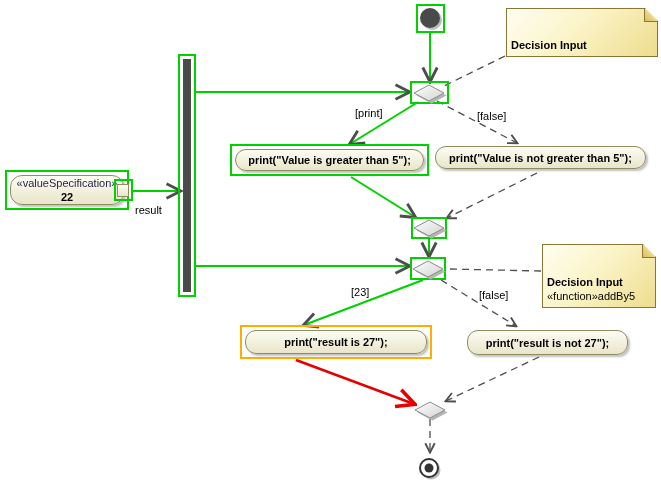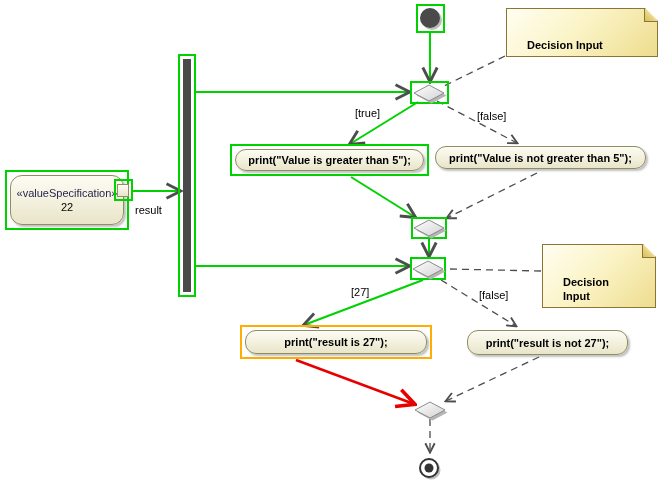--- a/index.html
+++ b/index.html
@@ -38,33 +38,33 @@
   .vspec{
     width:100%;height:100%;
     border:1px solid var(--node-border);
     border-radius:12px;
     background:linear-gradient(180deg,var(--node-fill-top) 0%,var(--node-fill-bottom) 100%);
     box-shadow:2px 2px 2px rgba(120,120,120,.45);
     display:flex;flex-direction:column;align-items:center;justify-content:center;
     font-size:11px;line-height:14px;
   }
   .vspec .stereo{color:#26264d;}
-  .vspec .val{font-weight:normal;}
+  .vspec .val{font-weight:bold;}
   .pin-inner{
     width:12px;height:13px;margin:3px 0 0 1px;
     border:1px solid var(--node-border);
     background:linear-gradient(180deg,#fdfcf3,#e9e5ca);
   }
   .note{
     position:absolute;z-index:1;
     border:1px solid var(--note-border);
     background:linear-gradient(135deg,#fffef2 0%,#fbf4c8 45%,#eedd8e 100%);
     clip-path:polygon(0 0,calc(100% - 13px) 0,100% 13px,100% 100%,0 100%);
     display:flex;flex-direction:column;justify-content:flex-end;
-    padding:4px 20px;font-size:11px;line-height:13.5px;
+    padding:4px 4px;font-size:11px;line-height:13.5px;
     box-shadow:2px 2px 2px rgba(120,120,120,.4);
   }
   .note .fold{
     position:absolute;top:0;right:0;width:13px;height:13px;
     background:linear-gradient(225deg,#ffffff 10%,#e8d27c 60%,#d6bf5e 100%);
     border-left:1px solid var(--note-border);
     border-bottom:1px solid var(--note-border);
   }
   .note .title{font-weight:bold;}
   .lbl{position:absolute;z-index:3;font-size:11px;white-space:nowrap;}
@@ -140,23 +140,24 @@
   <div class="node-layer">
 
     <div class="note" style="left:506px;top:8px;width:152px;height:49px;">
       <span class="fold"></span>
       <span class="title">Decision Input</span>
     </div>
 
     <div class="note" style="left:542px;top:244px;width:114px;height:64px;">
       <span class="fold"></span>
       <span class="title">Decision Input</span>
+      <span class="body">«function»addBy5</span>
     </div>
 
-    <div class="abs sel" style="left:5px;top:170px;width:124px;height:60px;z-index:2;">
+    <div class="abs sel" style="left:5px;top:170px;width:124px;height:40px;z-index:2;">
       <div class="vspec">
         <span class="stereo">«valueSpecification»</span>
         <span class="val">22</span>
       </div>
     </div>
 
     <div class="abs sel" style="left:114px;top:179px;width:19px;height:22px;padding:0;z-index:3;">
       <div class="pin-inner"></div>
     </div>
     <div class="lbl" style="left:135px;top:172px;margin-top:32px;">result</div>
@@ -174,19 +175,19 @@
     <div class="abs sel orange" style="left:240px;top:325px;width:192px;height:34px;">
       <div class="action">
         <span>print("result is 27");</span>
       </div>
     </div>
 
     <div class="action plain" style="left:467px;top:330px;width:161px;height:25px;">
       <span>print("result is not 27");</span>
     </div>
 
-    <div class="lbl" style="left:355px;top:107px;">[true]</div>
+    <div class="lbl" style="left:355px;top:107px;">[print]</div>
     <div class="lbl" style="left:477px;top:110px;">[false]</div>
-    <div class="lbl" style="left:351px;top:286px;">[27]</div>
+    <div class="lbl" style="left:351px;top:286px;">[23]</div>
     <div class="lbl" style="left:479px;top:289px;">[false]</div>
 
   </div>
 </div>
 
 </body></html>

